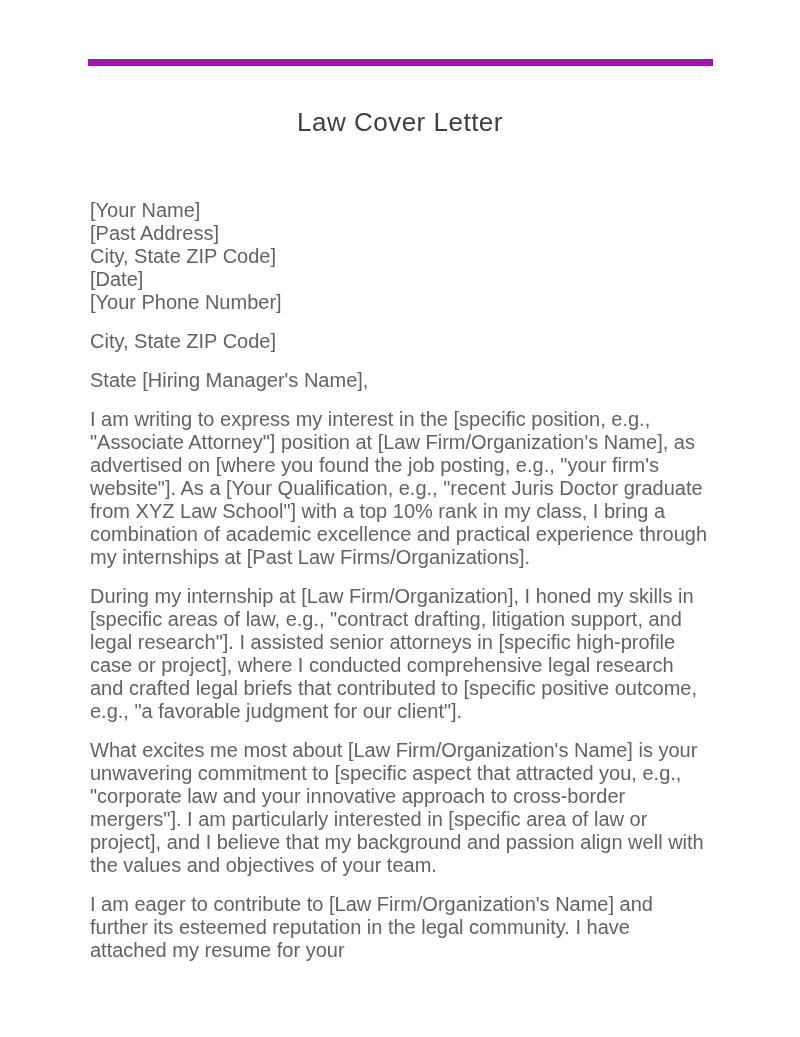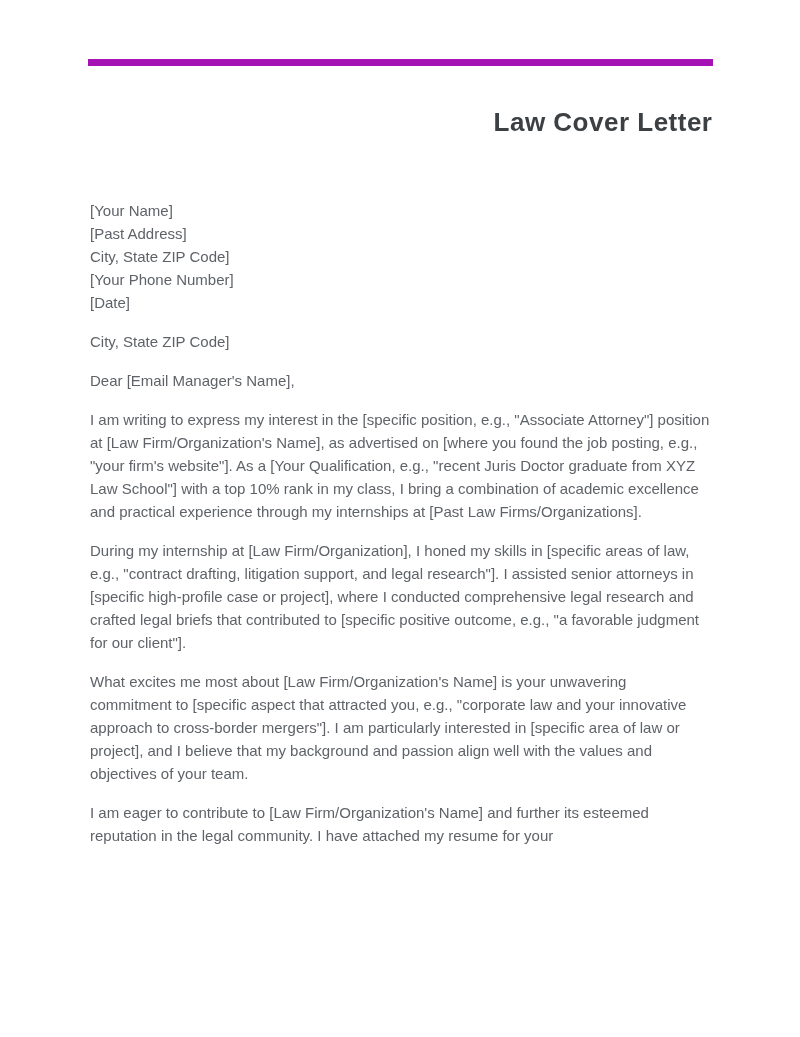--- a/index.html
+++ b/index.html
@@ -16,30 +16,30 @@
     font-family: "Liberation Sans", sans-serif;
   }
   .accent-bar {
     width: 625px;
     height: 7px;
     margin: 59px auto 0 auto;
   }
   .doc-title {
     margin: 41px auto 0 auto;
     width: 625px;
-    text-align: right;
+    text-align: center;
     font-size: 26px;
     line-height: 30px;
-    font-weight: 700;
+    font-weight: 400;
     letter-spacing: 0.5px;
   }
   .content {
     width: 620px;
     margin: 62px auto 4px auto;
-    font-size: 15px;
+    font-size: 20px;
     line-height: 23px;
     font-weight: 400;
   }
   .content p {
     margin: 0 0 16px 0;
   }
   .addr-line {
     display: block;
   }
 </style>
@@ -51,29 +51,29 @@
   <div class="accent-bar" style="background: rgb(165, 19, 181);"></div>
 
   <h1 class="doc-title" style="color: rgb(60, 64, 67);">Law Cover Letter</h1>
 
   <div class="content" style="color: rgb(95, 99, 104);">
 
     <p>
       <span class="addr-line">[Your Name]</span>
       <span class="addr-line">[Past Address]</span>
       <span class="addr-line">City, State ZIP Code]</span>
+      <span class="addr-line">[Date]</span>
       <span class="addr-line">[Your Phone Number]</span>
-      <span class="addr-line">[Date]</span>
     </p>
 
     <p>
       <span class="addr-line">City, State ZIP Code]</span>
     </p>
 
-    <p>Dear [Email Manager's Name],</p>
+    <p>State [Hiring Manager's Name],</p>
 
     <p>I am writing to express my interest in the [specific position, e.g., "Associate Attorney"] position at [Law Firm/Organization's Name], as advertised on [where you found the job posting, e.g., "your firm's website"]. As a [Your Qualification, e.g., "recent Juris Doctor graduate from XYZ Law School"] with a top 10% rank in my class, I bring a combination of academic excellence and practical experience through my internships at [Past Law Firms/Organizations].</p>
     <p>During my internship at [Law Firm/Organization], I honed my skills in [specific areas of law, e.g., "contract drafting, litigation support, and legal research"]. I assisted senior attorneys in [specific high-profile case or project], where I conducted comprehensive legal research and crafted legal briefs that contributed to [specific positive outcome, e.g., "a favorable judgment for our client"].</p>
     <p>What excites me most about [Law Firm/Organization's Name] is your unwavering commitment to [specific aspect that attracted you, e.g., "corporate law and your innovative approach to cross-border mergers"]. I am particularly interested in [specific area of law or project], and I believe that my background and passion align well with the values and objectives of your team.</p>
     <p>I am eager to contribute to [Law Firm/Organization's Name] and further its esteemed reputation in the legal community. I have attached my resume for your</p>
 
   </div>
 </div>
 
 </body></html>

